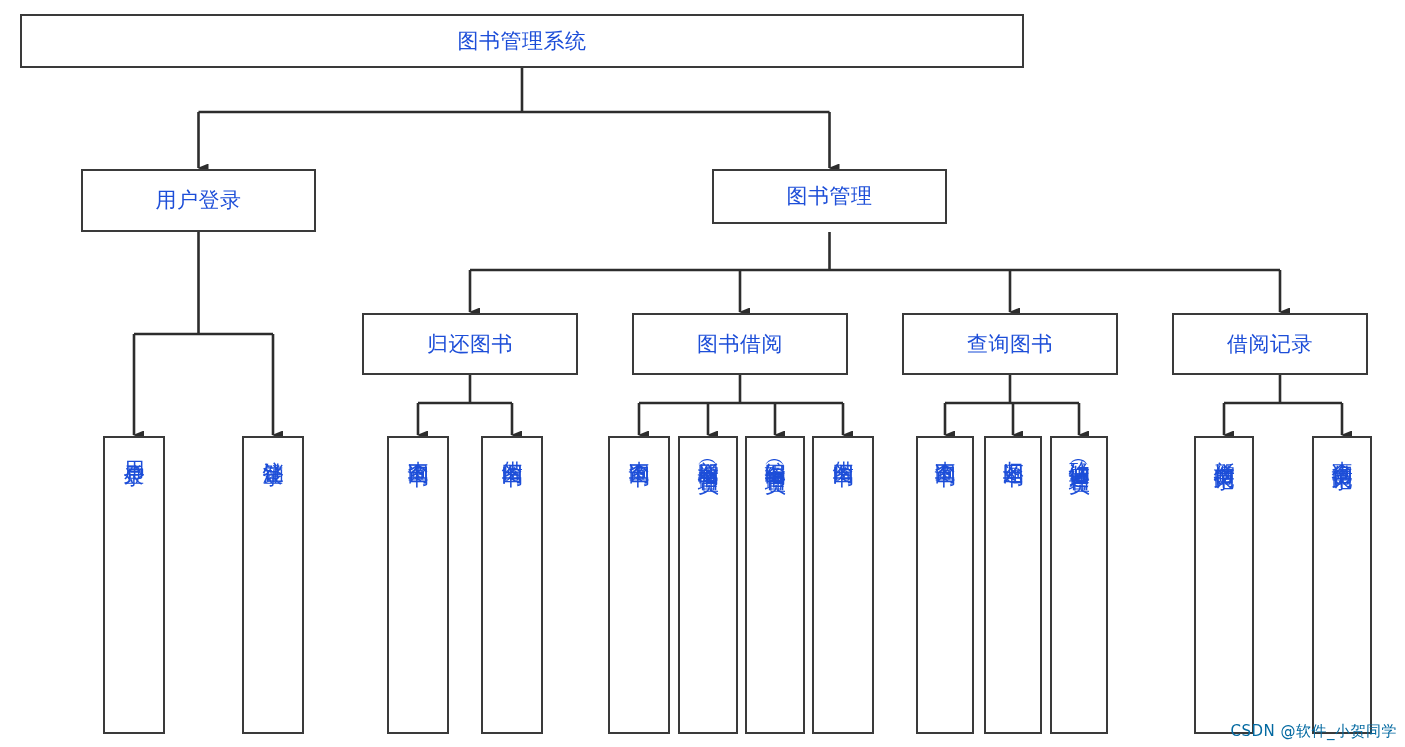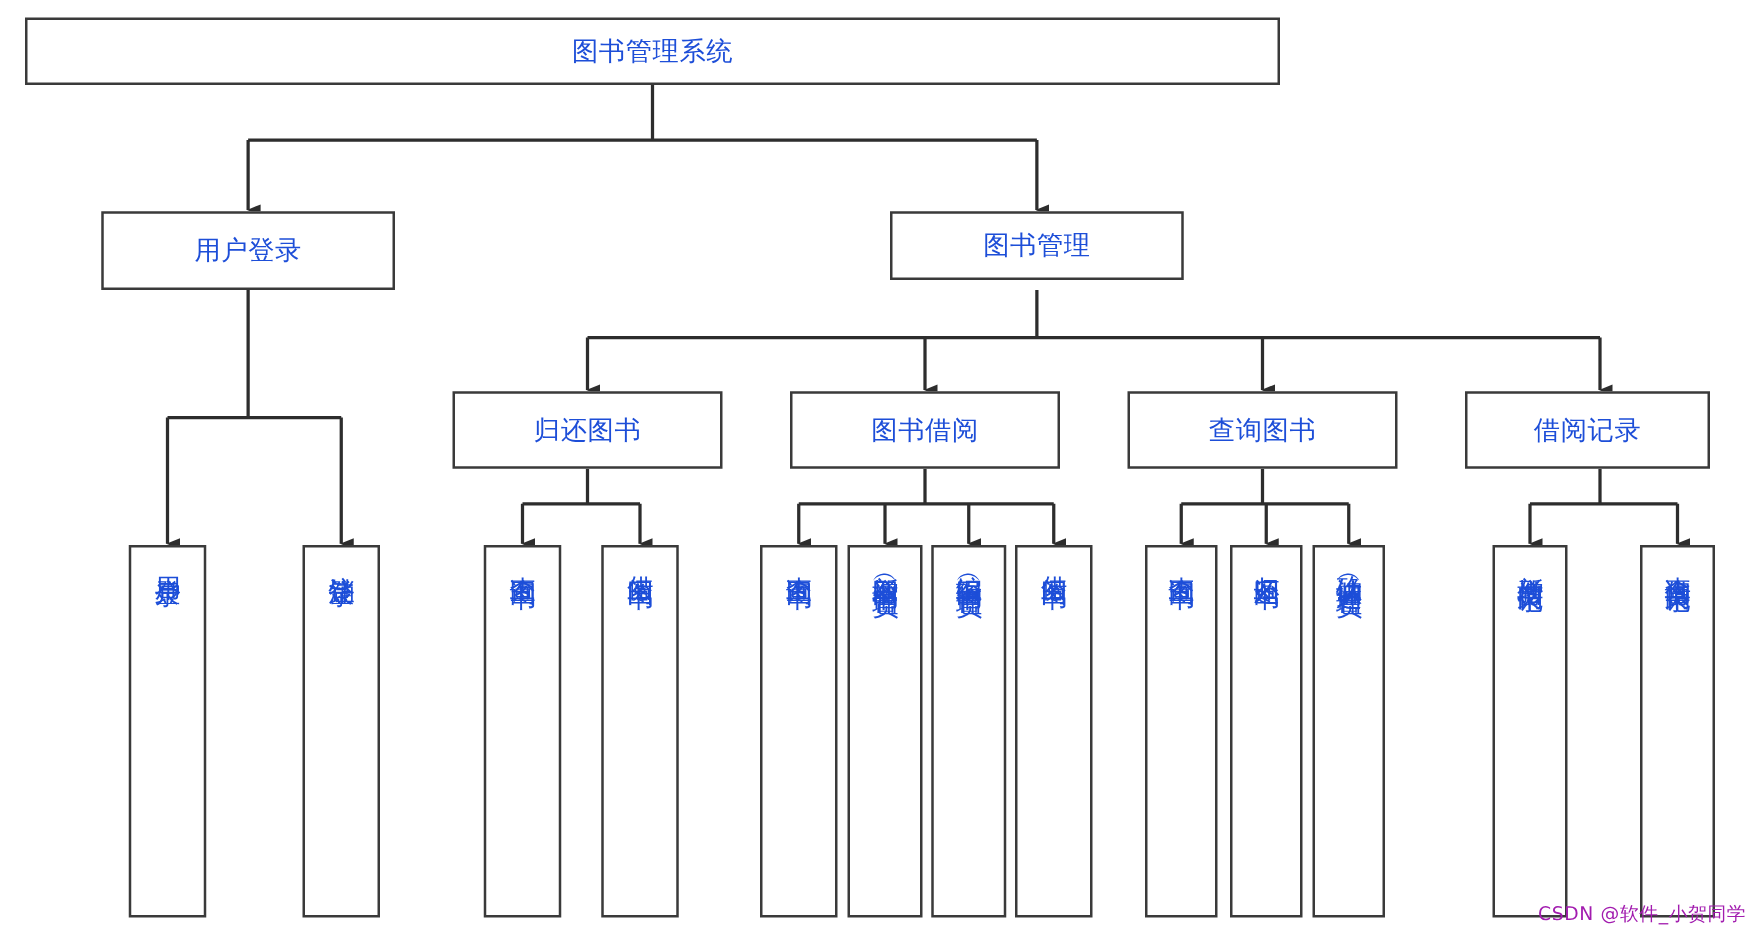--- a/index.html
+++ b/index.html
@@ -56,21 +56,21 @@
     writing-mode: vertical-rl;
     text-orientation: upright;
     font-size: 21px;
     letter-spacing: 2px;
   }
   #watermark {
     position: absolute;
     right: 8px;
     bottom: 6px;
     font-size: 15px;
-    color: #a21caf;
+    color: #0369a1;
     letter-spacing: 0.5px;
     user-select: none;
     white-space: nowrap;
   }
 </style>
 </head>
 <body>
 
 <div id="diagram-root">
 

